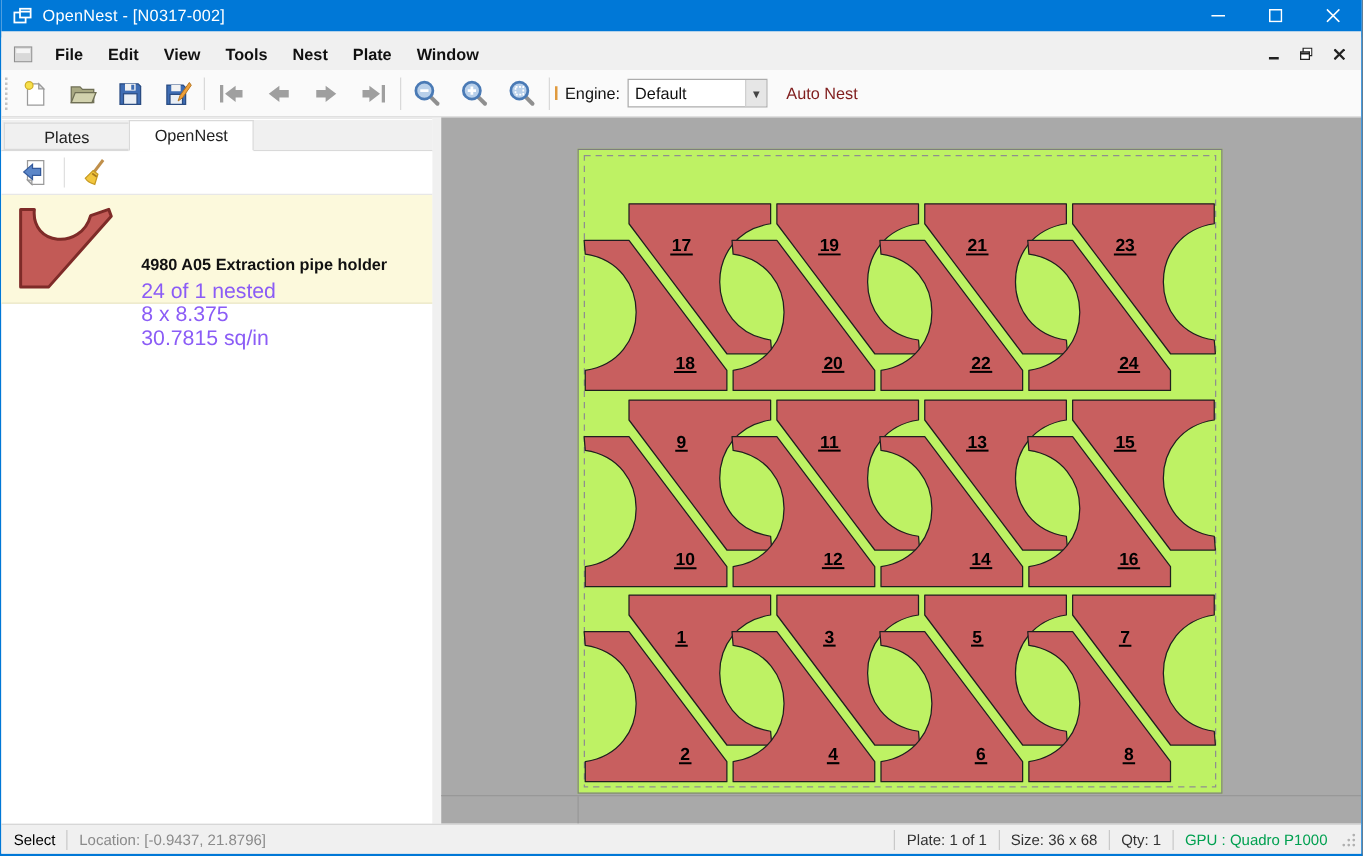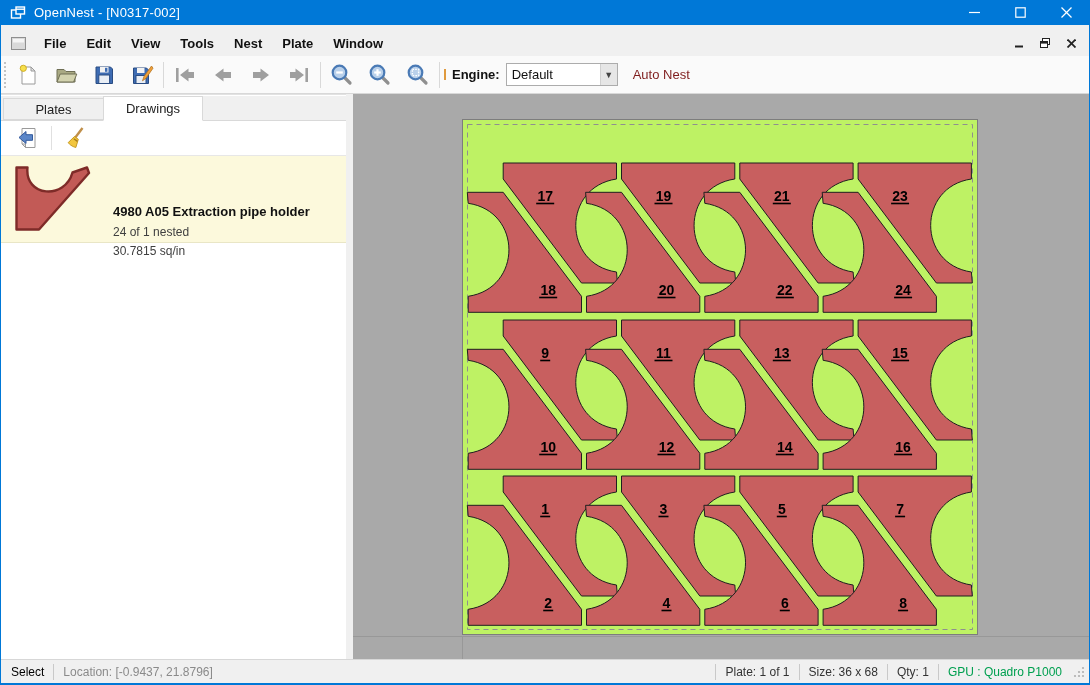--- a/index.html
+++ b/index.html
@@ -22,21 +22,21 @@
   .menu-item{padding:4px 10px;cursor:default;font-weight:bold;}
   .mdi-controls{margin-left:auto;display:flex;align-items:center;gap:6px;padding-right:8px;}
   .mdi-btn{width:20px;height:18px;display:flex;align-items:center;justify-content:center;}
   
   .toolbar{position:absolute;left:0;top:56px;right:0;height:38px;background:#fafafa;border-bottom:1px solid #d8d8d8;display:flex;align-items:center;}
   .tb-grip{width:5px;height:26px;border-left:2px dotted #c3c3c3;margin-left:3px;}
   .tb-btn{width:34px;height:30px;margin:0 2px;display:flex;align-items:center;justify-content:center;border:1px solid transparent;border-radius:2px;}
   .tb-btn svg{width:24px;height:24px;}
   .tb-sep{width:1px;height:26px;background:#d9d9d9;margin:0 2px;}
   .engine-tick{width:2px;height:11px;background:#e09a3e;margin:0 3px 0 2px;}
-  .engine-label{font-size:13px;font-weight:bold;color:#111;margin:0 6px 0 3px;}
+  .engine-label{font-size:13px;font-weight:normal;color:#111;margin:0 6px 0 3px;}
   .engine-combo{width:112px;height:23px;background:#fff;border:1px solid #acacac;display:flex;align-items:center;font-size:13px;color:#111;}
   .engine-combo .val{flex:1;padding-left:5px;}
   .engine-combo .arrow{width:17px;height:100%;background:#e6e6e6;border-left:1px solid #d0d0d0;display:flex;align-items:center;justify-content:center;font-size:9px;color:#444;}
   .autonest{font-size:13px;color:#7f1d1d;margin-left:9px;padding:4px 6px;}
   
   .bodyarea{position:absolute;left:0;top:94px;right:0;height:565px;border-radius:14px;}
   .sidebar{position:absolute;left:0;top:0;width:345px;height:565px;background:#fff;border-top:1px solid #e2e2e2;}
   .splitter{position:absolute;left:345px;top:0;width:7px;height:565px;background:#f0f0f0;}
   .canvas{position:absolute;left:352px;top:0;right:0;height:565px;background:#a9a9a9;}
   
@@ -48,21 +48,21 @@
   .side-toolbar{position:absolute;left:0;top:26px;width:100%;height:35px;background:#fff;display:flex;align-items:center;border-bottom:1px solid #e7e7e7;}
   .side-btn{width:30px;height:28px;margin-left:12px;display:flex;align-items:center;justify-content:center;border:1px solid transparent;}
   .side-btn svg{width:24px;height:24px;}
   .side-sep{width:1px;height:24px;background:#e0e0e0;margin-left:8px;}
   .side-btn + .side-sep + .side-btn{margin-left:8px;}
   
   .drawing-item{position:absolute;left:0;top:61px;width:100%;height:87px;background:#fcf9dc;border-bottom:1px solid #e9e6c6;cursor:default;}
   .drawing-item .thumb{position:absolute;left:14px;top:10px;width:78px;height:66px;}
   .drawing-item .info{position:absolute;left:112px;top:8px;right:8px;}
   .drawing-item .dtitle{font-size:13px;font-weight:bold;color:#111;margin-bottom:4px;margin-top:40px;}
-  .drawing-item .dmeta{font-size:12px;color:#404040;line-height:19px;}
+  .drawing-item .dmeta{font-size:17px;color:#8b5cf6;line-height:19px;}
   
   .plate{position:absolute;left:109px;top:25px;width:516px;height:516px;background:#bef264;border:1px solid #7d7d7d;}
   .plate svg{position:absolute;left:0;top:0;width:514px;height:514px;}
   .hscroll-line{position:absolute;left:0;right:0;top:542px;height:1px;background:#989898;}
   .hscroll-tick{position:absolute;left:109px;top:543px;width:1px;height:22px;background:#989898;}
   
   .statusbar{position:absolute;left:0;bottom:0;right:0;height:24px;background:#f0f0f0;border-top:1px solid #d7d7d7;display:flex;align-items:center;font-size:12px;color:#222;}
   .sb-sep{width:1px;height:16px;background:#c9c9c9;margin:0 9px;}
   .sb-mode{margin-left:10px;color:#000;}
   .sb-location{color:#8a8a8a;}
@@ -222,21 +222,21 @@
       <span class="arrow">▼</span>
     </div>
     <span class="autonest">Auto Nest</span>
   </div>
 
   <div class="bodyarea">
 
     <div class="sidebar">
       <div class="tabs">
         <div class="tab plates">Plates</div>
-        <div class="tab drawings">Drawings</div>
+        <div class="tab drawings">OpenNest</div>
       </div>
       <div class="side-toolbar">
         <div class="side-btn">
           <svg viewBox="0 0 24 24">
             <path d="M6 2.5 H19 V21.5 H9.5 L6 18 Z" fill="#fff" stroke="#9a9a9a"></path>
             <path d="M9.5 21.5 V18 H6 Z" fill="#e3e3e3" stroke="#9a9a9a"></path>
             <path d="M3 11.5 L10 5.5 V8.7 H16.5 V14.3 H10 V17.5 Z" fill="#5b86c8" stroke="#33599b"></path>
           </svg>
         </div>
         <div class="side-sep"></div>
@@ -248,20 +248,21 @@
           </svg>
         </div>
       </div>
       <div class="drawing-item">
         <svg class="thumb" viewBox="0 0 78 66">
           <path d="M1.5 1.5 L12.5 1.5 C9.5 31 50 34 57.5 6.5 L72 1.5 L74 7 L24 63.5 L1.5 63.5 Z" fill="#c25a56" stroke="#7e2b28" stroke-width="2.4" stroke-linejoin="round"></path>
         </svg>
         <div class="info">
           <div class="dtitle">4980 A05 Extraction pipe holder</div>
           <div class="dmeta">24 of 1 nested</div>
+          <div class="dmeta">8 x 8.375</div>
           <div class="dmeta">30.7815 sq/in</div>
         </div>
       </div>
     </div>
 
     <div class="splitter"></div>
 
     <div class="canvas">
       <div class="plate">
         <svg id="plate-svg" viewBox="0 0 514 514">

